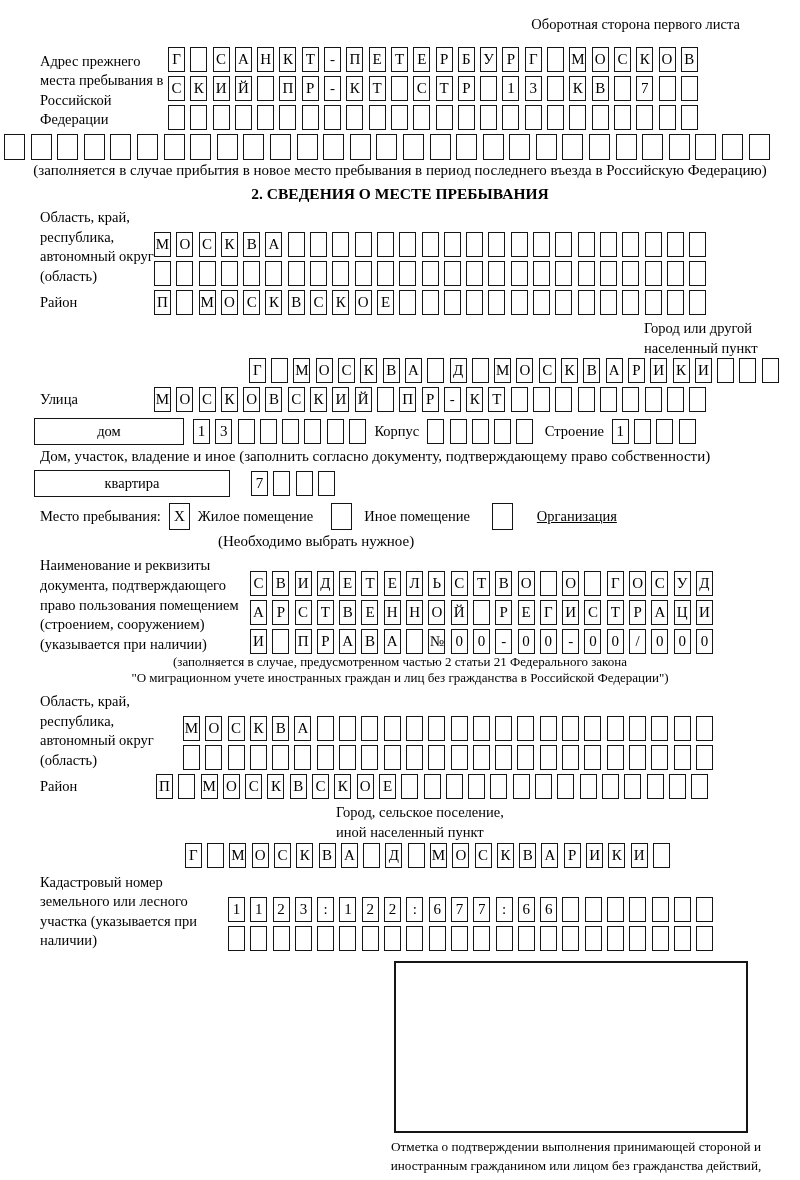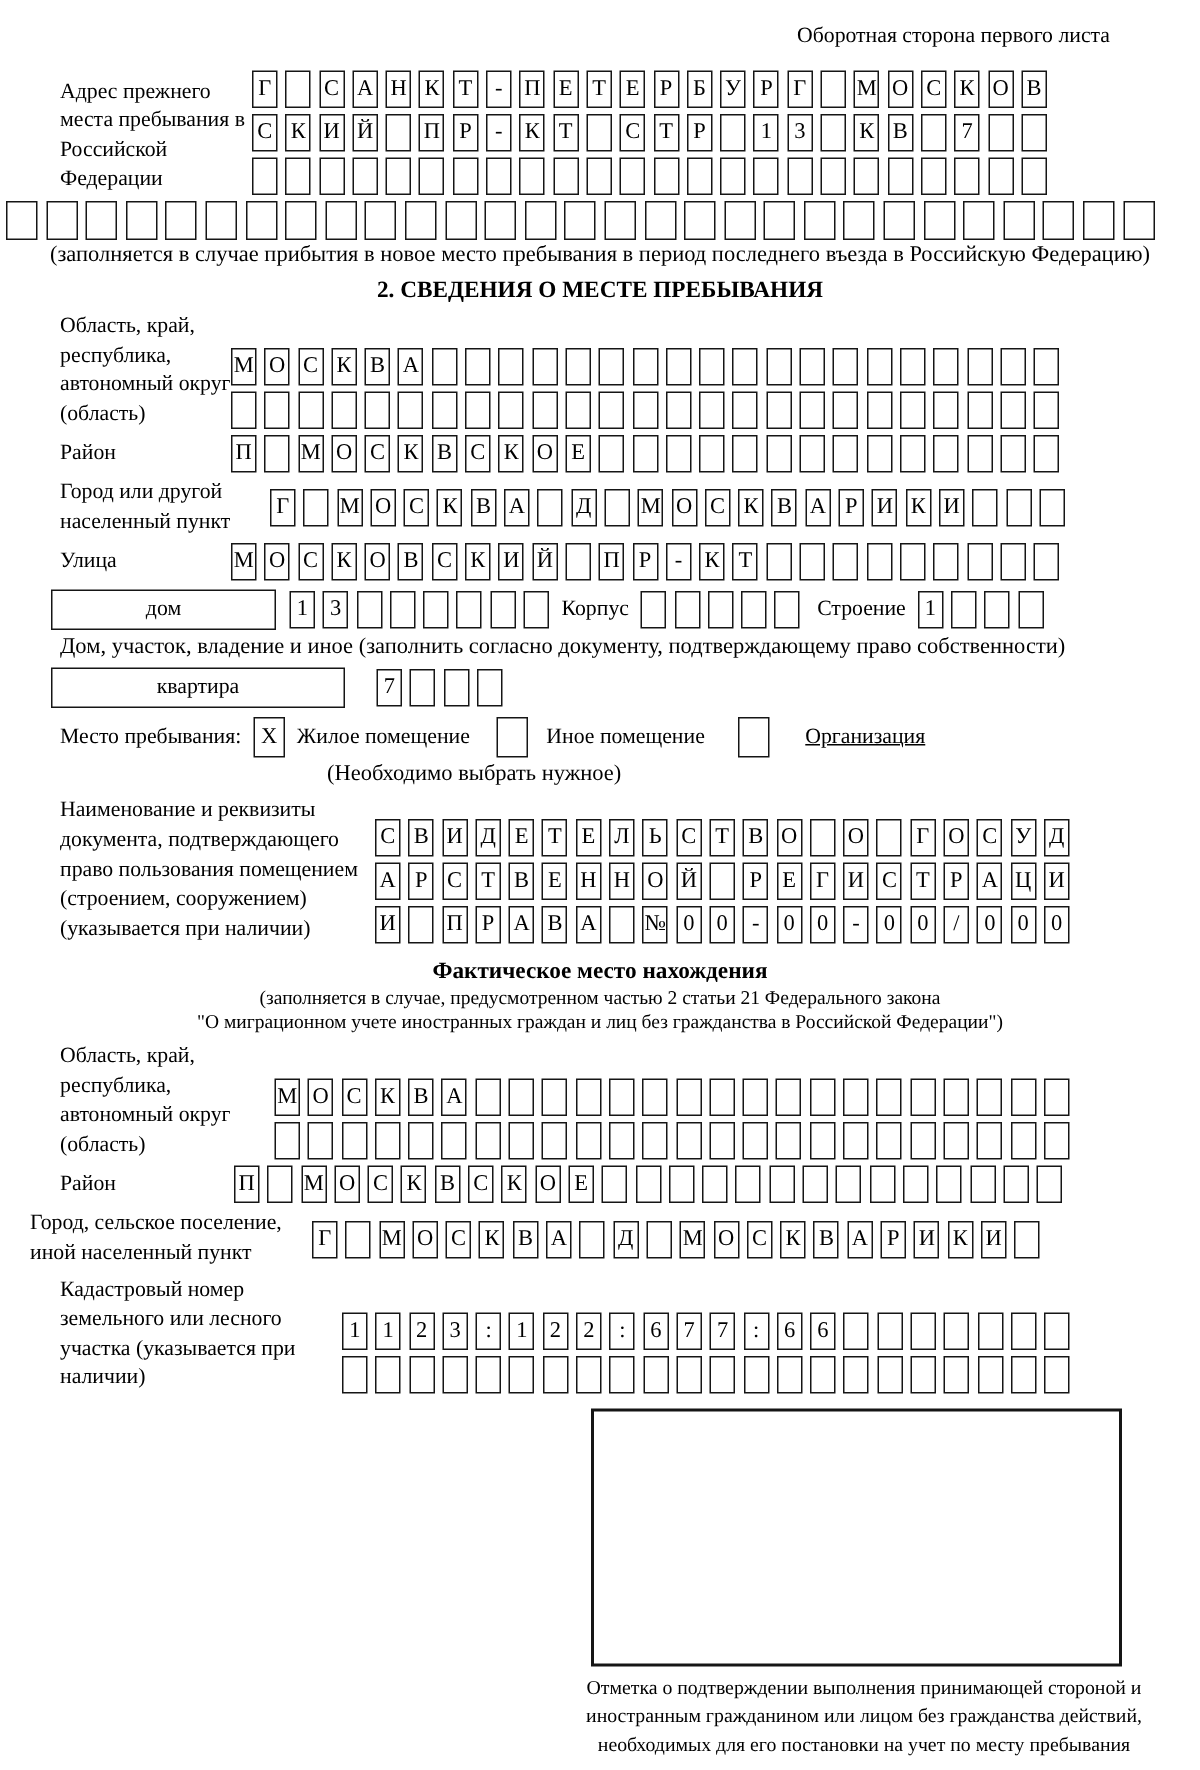--- a/index.html
+++ b/index.html
@@ -232,21 +232,21 @@
         <span class="cell"></span>
         <span class="cell"></span>
         <span class="cell"></span>
         <span class="cell"></span>
         <span class="cell"></span>
         <span class="cell"></span>
         <span class="cell"></span>
       </div>
   </div>
 
-  <div class="frow" style="margin:4px 16px 0 40px;align-items:center;">
+  <div class="frow" style="margin:4px 16px 0 40px;align-items:flex-end;flex-direction:column;">
     <div class="flabel" style="width:140px;">Город или другой населенный пункт</div>
     <div class="boxrow">
         <span class="cell">Г</span>
         <span class="cell"></span>
         <span class="cell">М</span>
         <span class="cell">О</span>
         <span class="cell">С</span>
         <span class="cell">К</span>
         <span class="cell">В</span>
         <span class="cell">А</span>
@@ -419,21 +419,20 @@
           <span class="cell">0</span>
           <span class="cell">0</span>
           <span class="cell">/</span>
           <span class="cell">0</span>
           <span class="cell">0</span>
           <span class="cell">0</span>
         </div>
     </div>
   </div>
 
-  <div class="sec-title" style="margin-top:10px;">Фактическое место нахождения</div>
   <div class="cap cap-center" style="margin-top:0;font-size:13px;">(заполняется в случае, предусмотренном частью 2 статьи 21 Федерального закона</div>
   <div class="cap cap-center" style="font-size:13px;">"О миграционном учете иностранных граждан и лиц без гражданства в Российской Федерации")</div>
 
   <div class="frow" style="margin:6px 0 0 40px;">
     <div class="flabel" style="width:143px;">Область, край, республика, автономный округ (область)</div>
     <div class="boxcol">
       <div class="boxrow">
           <span class="cell">М</span>
           <span class="cell">О</span>
           <span class="cell">С</span>
@@ -512,21 +511,21 @@
         <span class="cell"></span>
         <span class="cell"></span>
         <span class="cell"></span>
         <span class="cell"></span>
         <span class="cell"></span>
         <span class="cell"></span>
         <span class="cell"></span>
       </div>
   </div>
 
-  <div class="frow" style="margin:4px 0 0 20px;align-items:center;">
+  <div class="frow" style="margin:4px 0 0 60px;align-items:center;flex-direction:column;">
     <div class="flabel" style="width:188px;">Город, сельское поселение, иной населенный пункт</div>
     <div class="boxrow">
         <span class="cell">Г</span>
         <span class="cell"></span>
         <span class="cell">М</span>
         <span class="cell">О</span>
         <span class="cell">С</span>
         <span class="cell">К</span>
         <span class="cell">В</span>
         <span class="cell">А</span>

